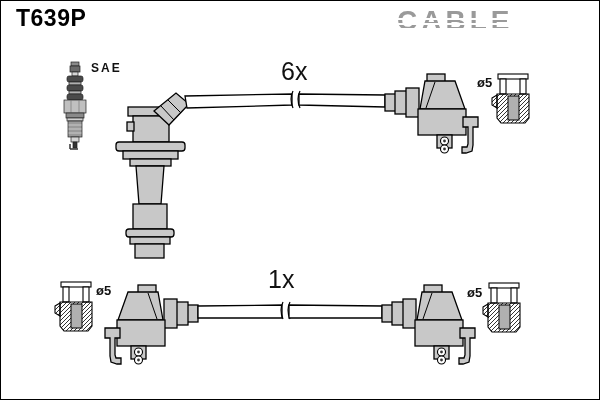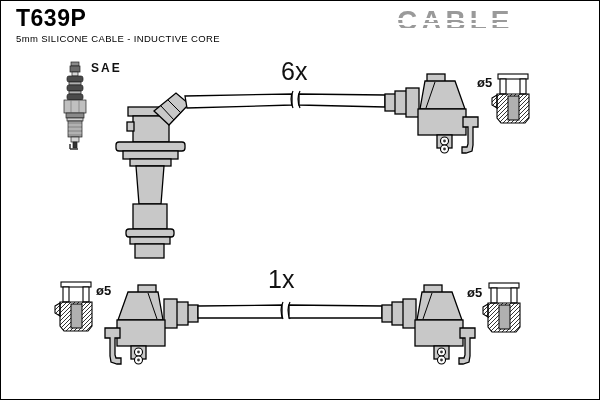--- a/index.html
+++ b/index.html
@@ -37,21 +37,20 @@
   .qty    { font:400 25px "Liberation Sans",sans-serif; fill:#111; }
   .sae    { font:700 12px "Liberation Sans",sans-serif; letter-spacing:2px; fill:#111; }
   .dlabel { font:600 13px "Liberation Sans",sans-serif; fill:#111; }
 </style>
 </head>
 <body>
 
 <div class="page">
 
   <div class="part-number">T639P</div>
-  <div class="subtitle">5mm SILICONE CABLE - INDUCTIVE CORE</div>
 
   <div class="logo">
     <span>CABLE</span>
     <i class="stripe" style="top:11px"></i>
     <i class="stripe" style="top:16px"></i>
     <i class="stripe" style="top:21px"></i>
   </div>
 
   <svg class="diagram" width="600" height="400" viewBox="0 0 600 400">
     <defs>

